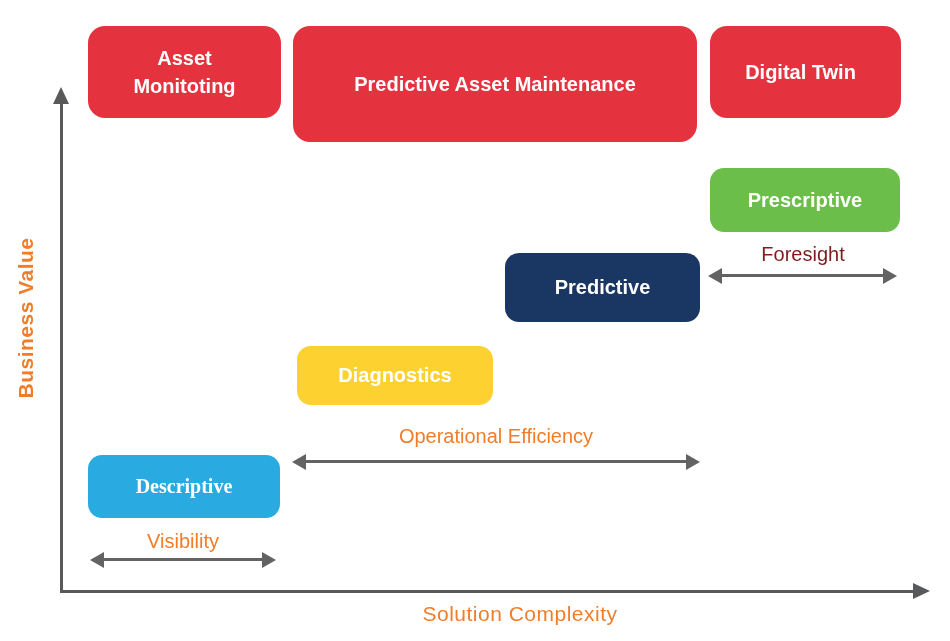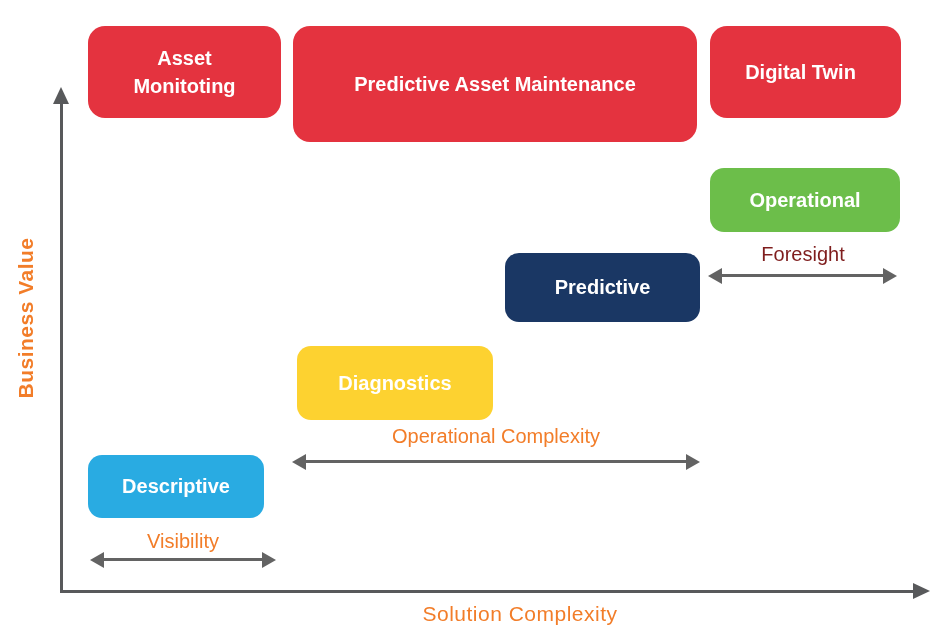--- a/index.html
+++ b/index.html
@@ -23,22 +23,22 @@
     font-weight: bold;
     text-align: center;
   }
   .band { border-radius: 17px; font-size: 20px; line-height: 1.4; padding: 0 18px; }
   .stage { border-radius: 14px; font-size: 20px; }
 
   .band-1 { left: 88px;  top: 26px; width: 193px; height: 92px; }
   .band-2 { left: 293px; top: 26px; width: 404px; height: 116px; }
   .band-3 { left: 710px; top: 26px; width: 191px; height: 92px; }
 
-  .stage-descriptive  { left: 88px;  top: 455px; width: 176px; height: 63px; }
-  .stage-diagnostics  { left: 297px; top: 346px; width: 196px; height: 74px; }
+  .stage-descriptive  { left: 88px;  top: 455px; width: 192px; height: 63px; font-family: Liberation Serif, serif; }
+  .stage-diagnostics  { left: 297px; top: 346px; width: 196px; height: 59px; }
   .stage-predictive   { left: 505px; top: 253px; width: 195px; height: 69px; }
   .stage-prescriptive { left: 710px; top: 168px; width: 190px; height: 64px; }
 
   
   .range-label {
     position: absolute;
     font-size: 20px;
     text-align: center;
     white-space: nowrap;
   }
@@ -111,30 +111,30 @@
   <div class="y-axis-label" style="color: rgb(242, 125, 41);">Business Value</div>
   <div class="x-axis-label" style="color: rgb(242, 125, 41);">Solution Complexity</div>
 
   <div class="band band-1" style="background-color: rgb(228, 51, 63);">Asset Monitoting</div>
   <div class="band band-2" style="background-color: rgb(228, 51, 63);">Predictive Asset Maintenance</div>
   <div class="band band-3" style="background-color: rgb(228, 51, 63); padding-left: 8px;">Digital Twin</div>
 
   <div class="stage stage-descriptive" style="background-color: rgb(41, 171, 226);">Descriptive</div>
   <div class="stage stage-diagnostics" style="background-color: rgb(253, 210, 48);">Diagnostics</div>
   <div class="stage stage-predictive" style="background-color: rgb(26, 55, 100);">Predictive</div>
-  <div class="stage stage-prescriptive" style="background-color: rgb(108, 190, 74);">Operational</div>
+  <div class="stage stage-prescriptive" style="background-color: rgb(108, 190, 74);">Prescriptive</div>
 
   <div class="range-label label-visibility" style="color: rgb(242, 125, 41);">Visibility</div>
   <div class="dbl-arrow arrow-visibility">
     <span class="head-left"></span>
     <span class="shaft"></span>
     <span class="head-right"></span>
   </div>
 
-  <div class="range-label label-opeff" style="color: rgb(242, 125, 41);">Operational Complexity</div>
+  <div class="range-label label-opeff" style="color: rgb(242, 125, 41);">Operational Efficiency</div>
   <div class="dbl-arrow arrow-opeff">
     <span class="head-left"></span>
     <span class="shaft"></span>
     <span class="head-right"></span>
   </div>
 
   <div class="range-label label-foresight" style="color: #7f1d1d;">Foresight</div>
   <div class="dbl-arrow arrow-foresight">
     <span class="head-left"></span>
     <span class="shaft"></span>

